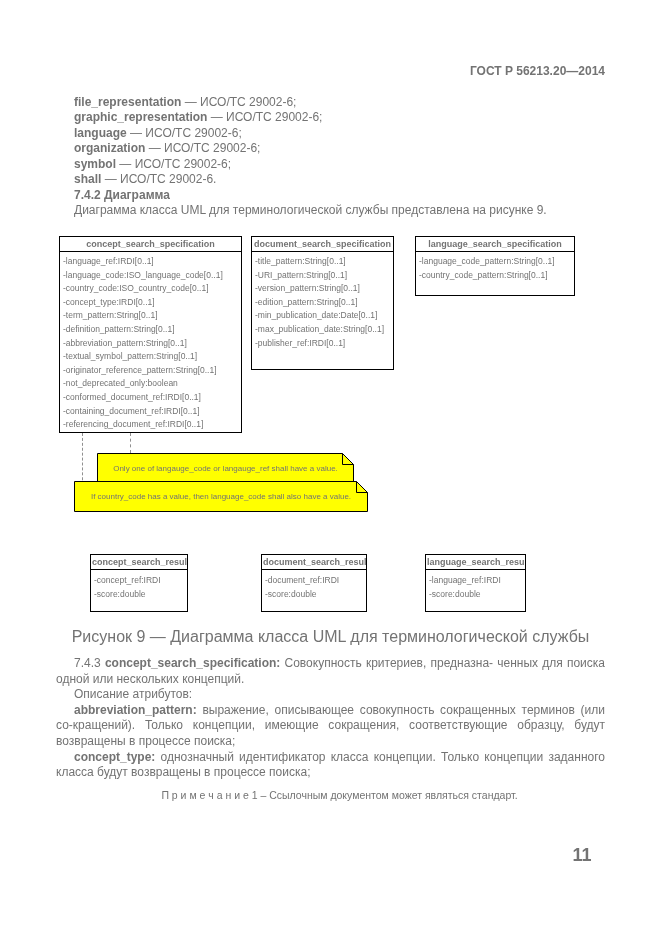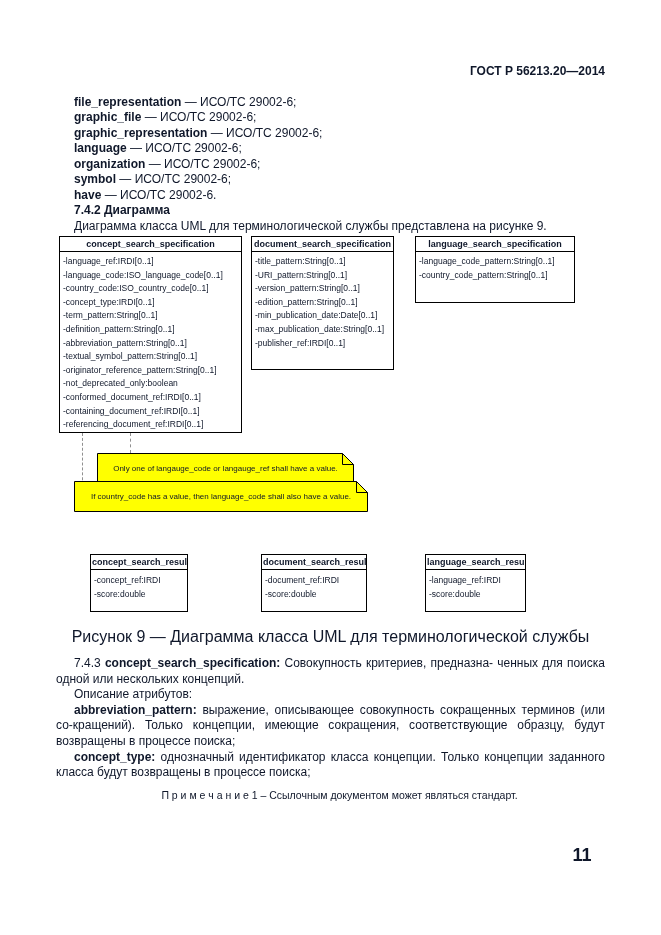--- a/index.html
+++ b/index.html
@@ -1,18 +1,18 @@
 <!DOCTYPE html>
 <html><head>
 <meta charset="utf-8">
 <style>
   html,body { margin:0; padding:0; background:#e8e8e8; }
   .page {
     position:relative; width:661px; height:935px; background:#ffffff;
-    font-family:"Liberation Sans", sans-serif; color:#0f172a; overflow:hidden;
+    font-family:"Liberation Sans", sans-serif; color:#737373; overflow:hidden;
     margin:0 auto;
   }
   
   .top-block { position:absolute; left:56px; top:64px; width:549px; font-size:12px; line-height:15.5px; }
   .doc-code { text-align:right; font-weight:700; margin-bottom:15px; }
   .para { text-indent:18px; margin:0; }
   .heading { font-weight:700; }
   
   .uml-class { position:absolute; background:#fff; border:1px solid #000; box-sizing:border-box; }
   .uml-title { font-size:9px; font-weight:700; text-align:center; padding:2px 1px; border-bottom:1px solid #000; white-space:nowrap; overflow:hidden; }
@@ -31,26 +31,25 @@
 </style>
 </head>
 <body>
 
 <div class="page">
 
   <div class="top-block">
     <div class="doc-code">ГОСТ Р 56213.20—2014</div>
 
     <div class="para"><b>file_representation</b><span> — ИСО/ТС 29002-6;</span></div>
-    <div class="para"><b>graphic_file</b><span> — ИСО/ТС 29002-6;</span></div>
     <div class="para"><b>graphic_representation</b><span> — ИСО/ТС 29002-6;</span></div>
     <div class="para"><b>language</b><span> — ИСО/ТС 29002-6;</span></div>
     <div class="para"><b>organization</b><span> — ИСО/ТС 29002-6;</span></div>
     <div class="para"><b>symbol</b><span> — ИСО/ТС 29002-6;</span></div>
-    <div class="para"><b>have</b><span> — ИСО/ТС 29002-6.</span></div>
+    <div class="para"><b>shall</b><span> — ИСО/ТС 29002-6.</span></div>
 
     <div class="para heading">7.4.2 Диаграмма</div>
     <div class="para">Диаграмма класса UML для терминологической службы представлена на рисунке 9.</div>
   </div>
 
   <div class="uml-class" style="left:59px; top:236px; width:183px; height:197px;">
     <div class="uml-title">concept_search_specification</div>
     <div class="uml-attrs">
         <div>-language_ref:IRDI[0..1]</div>
         <div>-language_code:ISO_language_code[0..1]</div>
@@ -74,21 +73,21 @@
         <div>-title_pattern:String[0..1]</div>
         <div>-URI_pattern:String[0..1]</div>
         <div>-version_pattern:String[0..1]</div>
         <div>-edition_pattern:String[0..1]</div>
         <div>-min_publication_date:Date[0..1]</div>
         <div>-max_publication_date:String[0..1]</div>
         <div>-publisher_ref:IRDI[0..1]</div>
       </div>
   </div>
 
-  <div class="uml-class" style="left:415px; top:236px; width:160px; height:67px;">
+  <div class="uml-class" style="left:415px; top:236px; width:160px; height:60px;">
     <div class="uml-title">language_search_specification</div>
     <div class="uml-attrs">
         <div>-language_code_pattern:String[0..1]</div>
         <div>-country_code_pattern:String[0..1]</div>
       </div>
   </div>
 
   <div class="dash" style="left:82px; top:433px; height:62px;"></div>
   <div class="dash" style="left:130px; top:433px; height:20px;"></div>
 

